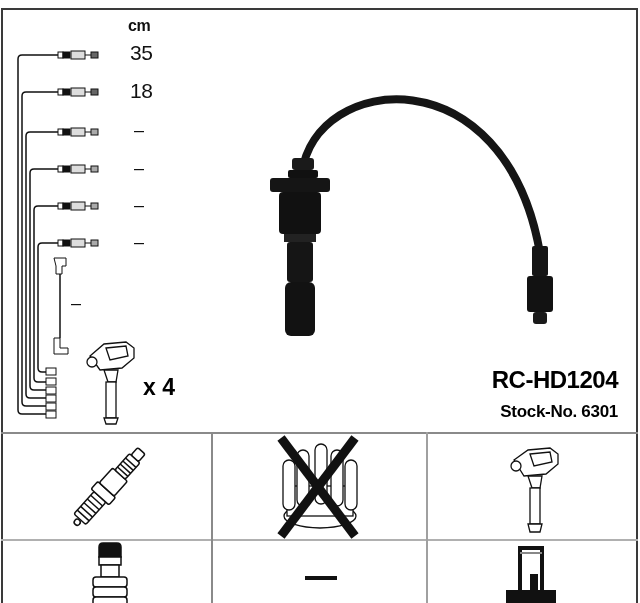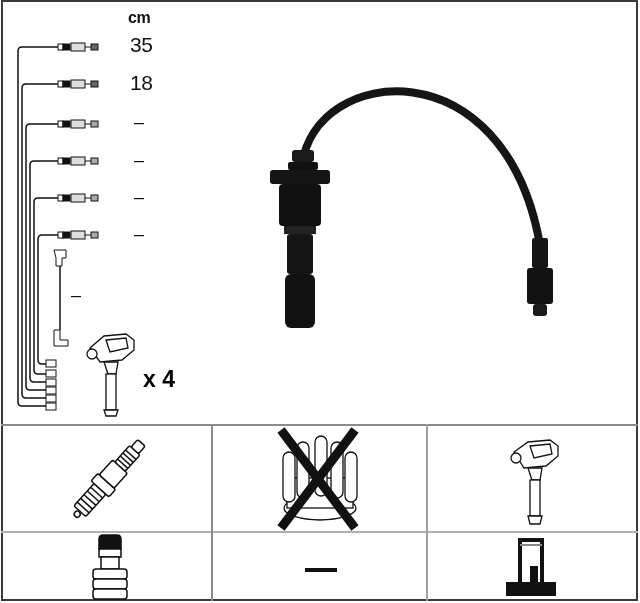--- a/index.html
+++ b/index.html
@@ -1,17 +1,17 @@
 <!DOCTYPE html>
 <html><head>
 <meta charset="utf-8">
 <style>
   html, body { margin: 0; padding: 0; background: #ffffff; }
   body { width: 640px; height: 603px; position: relative; overflow: hidden; font-family: "Liberation Sans", sans-serif; }
-  .frame { position: absolute; left: 0; top: 0; width: 640px; height: 477px; box-sizing: border-box; }
+  .frame { position: absolute; left: 0; top: 8px; width: 640px; height: 477px; box-sizing: border-box; }
   .outer { position: absolute; left: 1px; top: 0px; width: 637px; height: 601px; border: 2px solid #3a3a3a; box-sizing: border-box; }
   .hline { position: absolute; height: 2px; background: #8a8a8a; }
   .vline { position: absolute; width: 2px; background: #8a8a8a; }
   .label { position: absolute; color: #111; }
   .cm { left: 128px; top: 9px; font-size: 16px; font-weight: bold; letter-spacing: -0.5px; }
   .len { left: 130px; font-size: 21px; font-weight: normal; letter-spacing: -0.5px; }
   .dash { font-size: 18px; }
   .part { right: 22px; top: 358px; font-size: 24px; font-weight: bold; letter-spacing: -0.5px; position: absolute; }
   .stock { right: 22px; top: 394px; font-size: 17px; font-weight: bold; letter-spacing: -0.3px; position: absolute; }
   .qty { left: 143px; top: 366px; font-size: 23px; font-weight: bold; position: absolute; }
@@ -130,20 +130,22 @@
       <rect x="19" y="156" width="32" height="8" fill="#222"></rect>
       <rect x="22" y="164" width="26" height="40" rx="3" fill="#151515"></rect>
       <rect x="20" y="204" width="30" height="54" rx="6" fill="#121212"></rect>
 
       <rect x="267" y="168" width="16" height="30" rx="2" fill="#151515"></rect>
       <rect x="262" y="198" width="26" height="36" rx="3" fill="#121212"></rect>
       <rect x="268" y="234" width="14" height="12" rx="3" fill="#1a1a1a"></rect>
     </g>
   </svg>
 
+  <div class="part">RC-HD1204</div>
+  <div class="stock">Stock-No. 6301</div>
 
   <svg width="100" height="100" style="left:58px; top:430px;">
     <g fill="#fff" stroke="#111" stroke-width="1.5" transform="rotate(-48 50 50)">
       <rect x="8" y="42" width="30" height="16" rx="2"></rect>
       <line x1="13" y1="42" x2="13" y2="58"></line>
         <line x1="18" y1="42" x2="18" y2="58"></line>
         <line x1="23" y1="42" x2="23" y2="58"></line>
         <line x1="28" y1="42" x2="28" y2="58"></line>
         <line x1="33" y1="42" x2="33" y2="58"></line>
       <rect x="38" y="38" width="10" height="24" rx="2"></rect>

